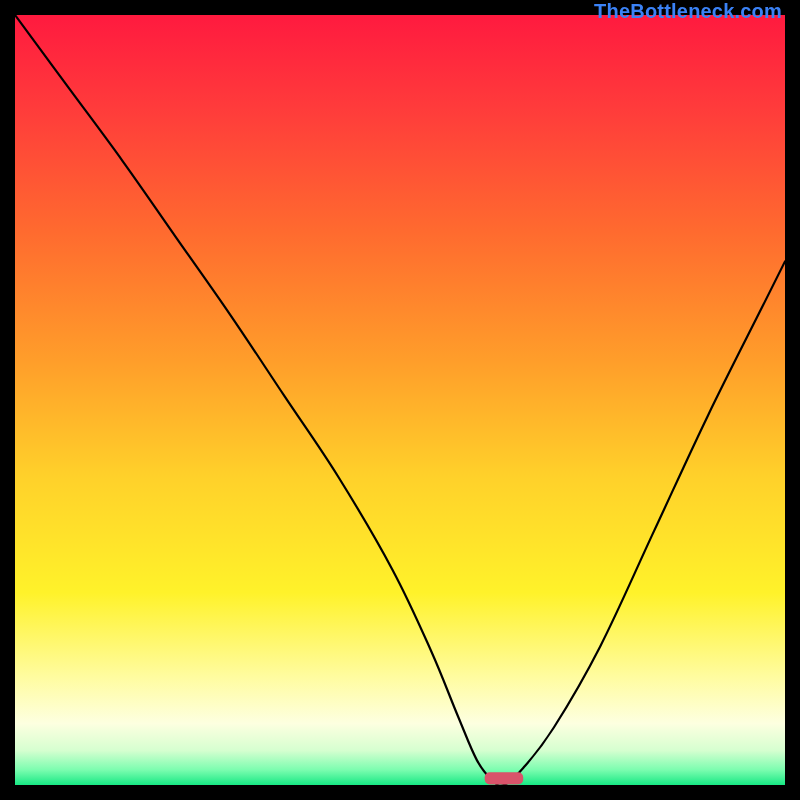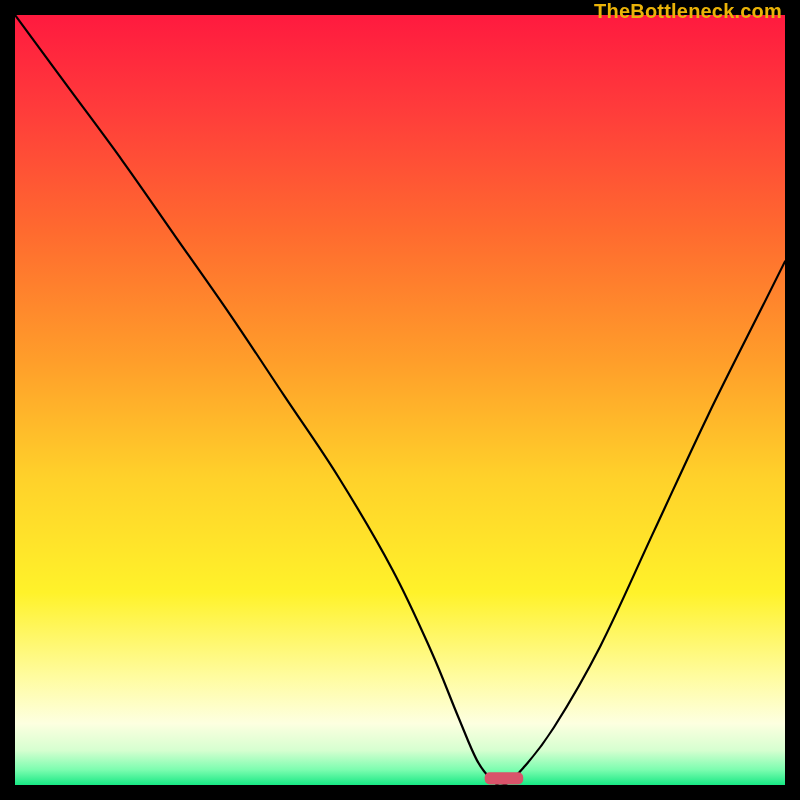--- a/index.html
+++ b/index.html
@@ -24,21 +24,21 @@
     left: 15px;
     top: 15px;
     width: 770px;
     height: 770px;
     overflow: hidden;
   }
   .watermark {
     position: absolute;
     top: 0px;
     right: 18px;
-    color: #eab308;
+    color: #3b82f6;
     font-size: 20px;
     font-weight: 600;
     letter-spacing: 0.2px;
     user-select: none;
   }
   svg { display: block; }
   .curve {
     fill: none;
     stroke: #000;
     stroke-width: 2.2;

